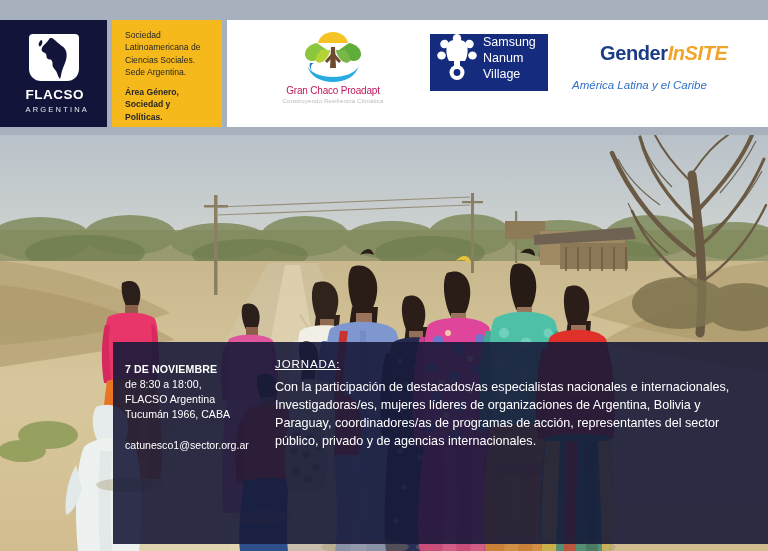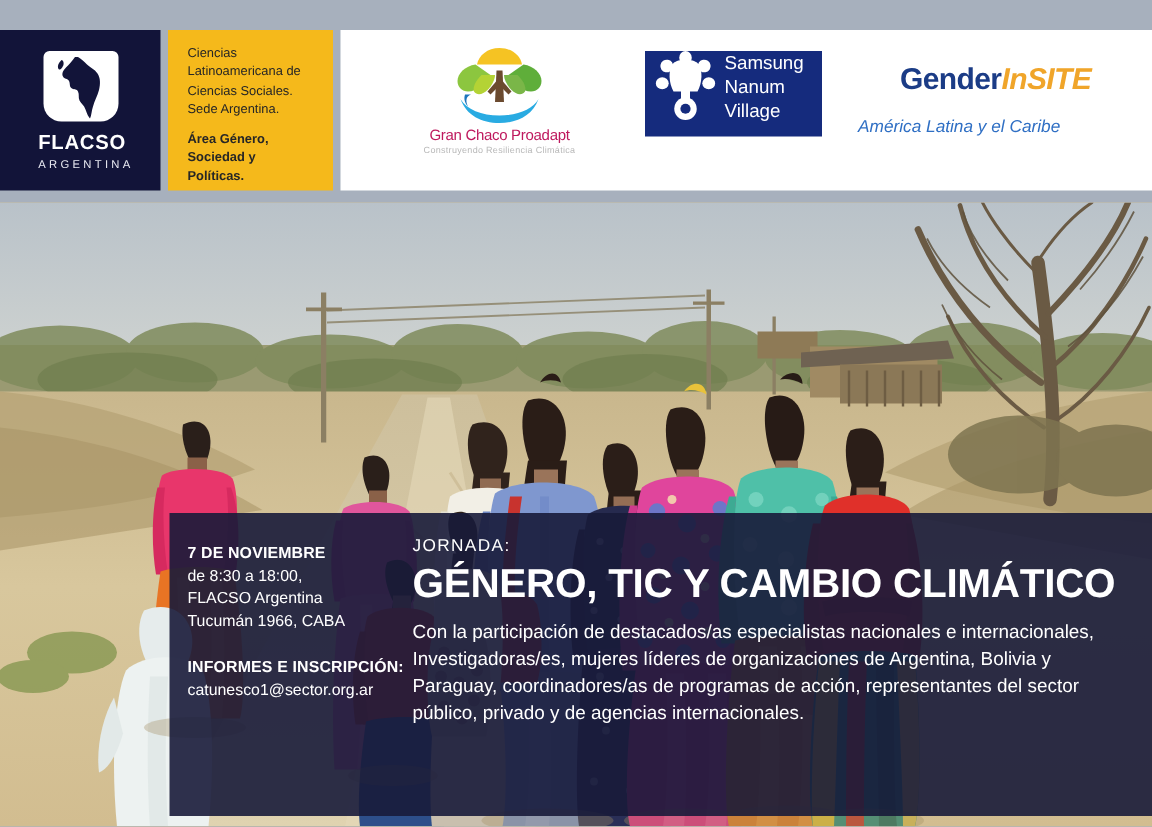--- a/index.html
+++ b/index.html
@@ -54,21 +54,21 @@
   
   .overlay{position:absolute;left:113px;top:342px;width:655px;height:202px;
     background:rgba(24,27,58,.90);}
 
   .col-left{position:absolute;left:12px;top:20px;width:145px;color:#ffffff;}
   .ll-strong{font-size:10.6px;font-weight:bold;letter-spacing:.1px;line-height:1.42;}
   .ll-reg{font-size:10.6px;line-height:1.42;}
   .ll-gap{height:16px;}
 
   .col-main{position:absolute;left:162px;top:16px;width:485px;color:#ffffff;}
-  .jornada{font-size:11.5px;letter-spacing:.9px;}
+  .jornada{font-size:11.5px;letter-spacing:.9px;text-decoration:underline;}
   .bigtitle{font-size:27px;font-weight:bold;letter-spacing:-.2px;line-height:1.08;margin-top:5px;white-space:nowrap;}
   .para{font-size:12.6px;line-height:1.42;margin-top:9px;}
 </style>
 </head>
 <body>
 
 <div class="flyer">
 
   <div class="header">
 
@@ -83,21 +83,21 @@
             <path fill="#121439" d="M12 6 C10 8 9 10 10 12 C11 13 12 12 13 10 C14 8 13 6 12 6 Z"></path>
           </svg>
         </div>
         <div class="flacso-name">FLACSO</div>
         <div class="flacso-sub">ARGENTINA</div>
       </div>
     </div>
 
     <div class="panel panel-yellow">
       <div class="yellow-text">
-        <div>Ciencias</div>
+        <div>Sociedad</div>
         <div>Latinoamericana de</div>
         <div>Ciencias Sociales.</div>
         <div>Sede Argentina.</div>
         <div class="b">Área Género,</div>
         <div class="b" style="margin-top:0">Sociedad y</div>
         <div class="b" style="margin-top:0">Políticas.</div>
       </div>
     </div>
 
     <div class="panel panel-white">
@@ -460,25 +460,23 @@
   </div>
 
   <div class="overlay">
 
     <div class="col-left">
       <div class="ll-strong">7 DE NOVIEMBRE</div>
       <div class="ll-reg">de 8:30 a 18:00,</div>
       <div class="ll-reg">FLACSO Argentina</div>
       <div class="ll-reg">Tucumán 1966, CABA</div>
       <div class="ll-gap"></div>
-      <div class="ll-strong">INFORMES E INSCRIPCIÓN:</div>
       <div class="ll-reg">catunesco1@sector.org.ar</div>
     </div>
 
     <div class="col-main">
       <div class="jornada">JORNADA:</div>
-      <div class="bigtitle">GÉNERO, TIC Y CAMBIO CLIMÁTICO</div>
       <div class="para">Con la participación de destacados/as especialistas nacionales e internacionales, Investigadoras/es, mujeres líderes de organizaciones de Argentina, Bolivia y Paraguay, coordinadores/as de programas de acción, representantes del sector público, privado y de agencias internacionales.</div>
     </div>
 
   </div>
 
 </div>
 
 </body></html>

